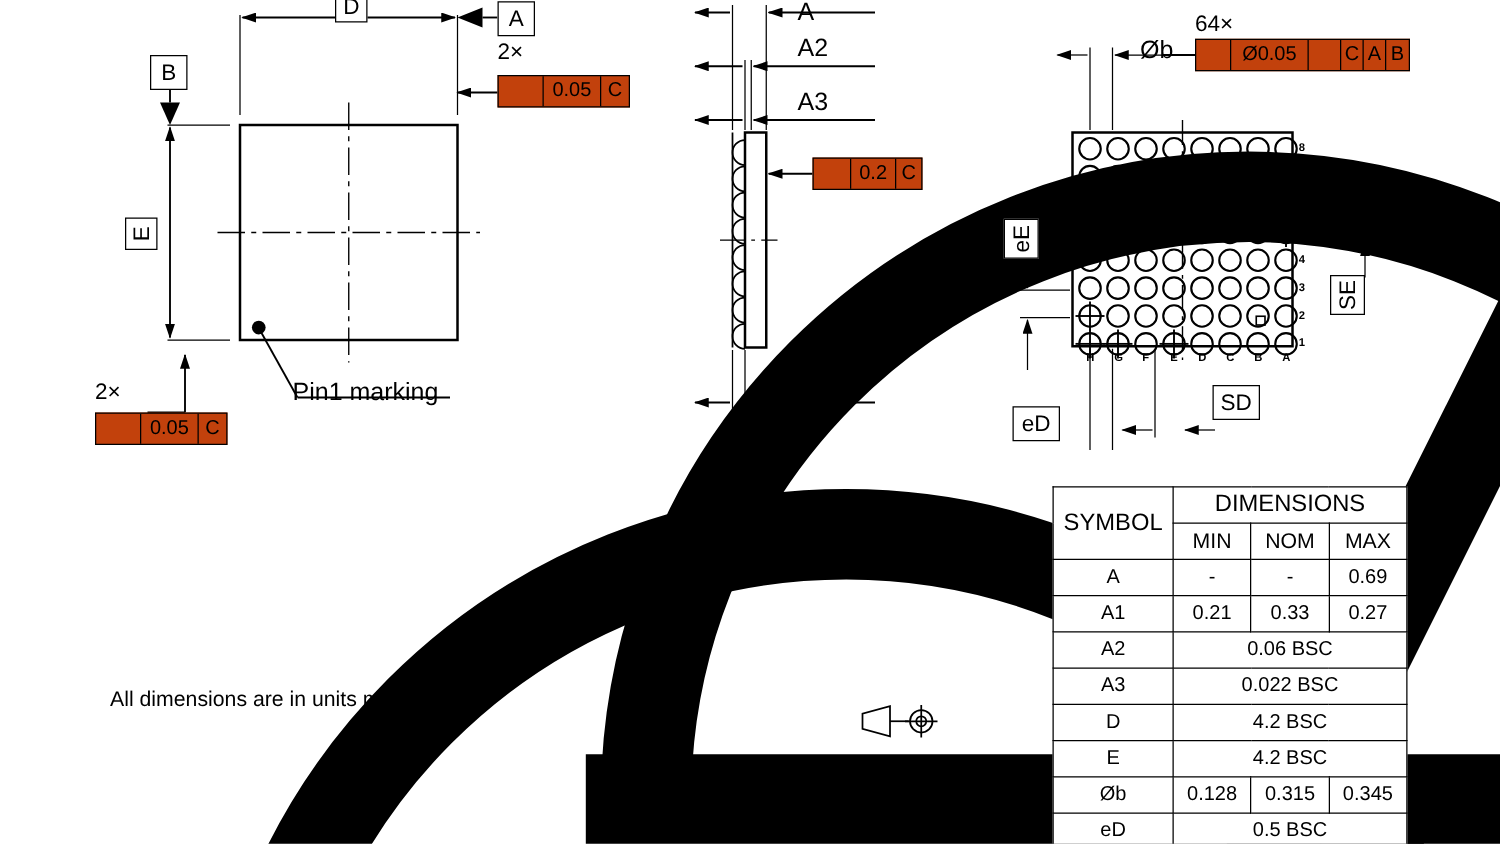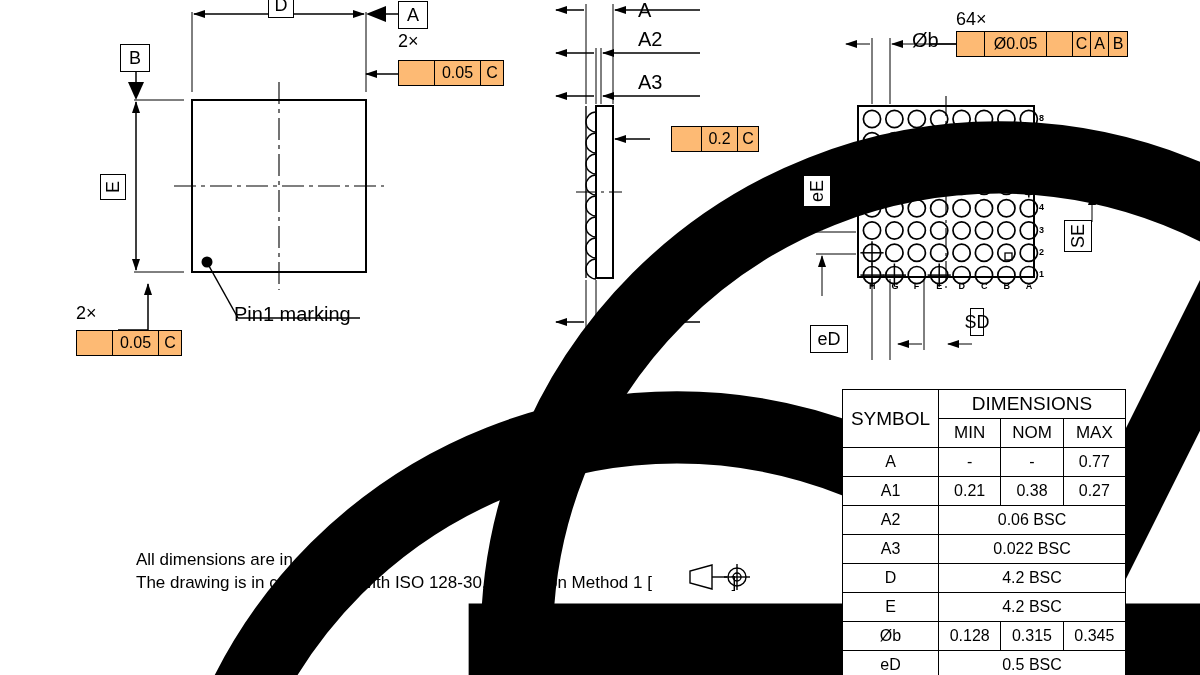--- a/index.html
+++ b/index.html
@@ -16,32 +16,32 @@
   .lbl-md{font-size:18px;}
   .lbl-xs{font-size:9px;}
 
   
   .boxed{
     position:absolute;border:1.4px solid #000;background:#fff;
     display:flex;align-items:center;justify-content:center;
     font-size:18px;line-height:1;box-sizing:border-box;
   }
   .fcf{
-    position:absolute;border:1.4px solid #000;background:#fdba74;
+    position:absolute;border:1.4px solid #000;background:#c2410c;
     display:flex;align-items:stretch;box-sizing:border-box;height:26px;
   }
   .fcf>div{
     border-right:1.4px solid #000;display:flex;align-items:center;
     justify-content:center;padding:0 4px;font-size:16px;box-sizing:border-box;
   }
   .fcf>div:last-child{border-right:none;}
 
   
   .notes{position:absolute;left:88px;top:548px;font-size:17px;line-height:23px;}
-  .notes div{white-space:nowrap;margin-left:48px;}
+  .notes div{white-space:nowrap;}
 
   
   .dimtable{
     position:absolute;left:842px;top:389px;width:284px;
     border-collapse:collapse;background:#fff;
   }
   .dimtable td,.dimtable th{
     border:1.6px solid #000;text-align:center;font-weight:normal;
     font-size:16px;padding:0;height:29px;box-sizing:border-box;
   }
@@ -331,21 +331,21 @@
     <div style="width:22px;">C</div>
   </div>
 
   <div class="lbl lbl-lg" style="left:234px;top:304px;">Pin1 marking</div>
 
   <div class="lbl lbl-lg" style="left:638px;top:0px;">A</div>
   <div class="lbl lbl-lg" style="left:638px;top:29px;">A2</div>
   <div class="lbl lbl-lg" style="left:638px;top:72px;">A3</div>
   <div class="lbl lbl-lg" style="left:634px;top:298px;">A1</div>
 
-  <div class="fcf" style="left:650px;top:126px;margin-left:21px;">
+  <div class="fcf" style="left:650px;top:126px;">
     <div style="width:30px;">
       <svg width="18" height="16" viewBox="0 0 18 16">
           <line x1="3" y1="14" x2="9" y2="2" stroke="#000" stroke-width="1.6"></line>
           <line x1="10" y1="14" x2="16" y2="2" stroke="#000" stroke-width="1.6"></line>
         </svg>
     </div>
     <div style="width:36px;">0.2</div>
     <div style="width:20px;">C</div>
   </div>
 
@@ -368,21 +368,21 @@
         </svg>
     </div>
     <div style="width:18px;">C</div>
     <div style="width:18px;">A</div>
     <div style="width:18px;">B</div>
   </div>
 
   <div class="boxed" style="left:801px;top:177px;width:32px;height:28px;transform:rotate(-90deg);">eE</div>
   <div class="boxed" style="left:810px;top:325px;width:38px;height:28px;">eD</div>
   <div class="boxed" style="left:1062px;top:222px;width:32px;height:28px;transform:rotate(-90deg);">SE</div>
-  <div class="boxed" style="left:970px;top:308px;width:14px;height:28px;">SD</div>
+  <div class="boxed" style="left:970px;top:308px;width:38px;height:28px;">SD</div>
 
   <div id="col-labels">
       <div class="lbl lbl-xs" style="left: 869px; top: 282px; font-weight: bold;">H</div>
       <div class="lbl lbl-xs" style="left: 891.4px; top: 282px; font-weight: bold;">G</div>
       <div class="lbl lbl-xs" style="left: 913.8px; top: 282px; font-weight: bold;">F</div>
       <div class="lbl lbl-xs" style="left: 936.2px; top: 282px; font-weight: bold;">E</div>
       <div class="lbl lbl-xs" style="left: 958.6px; top: 282px; font-weight: bold;">D</div>
       <div class="lbl lbl-xs" style="left: 981px; top: 282px; font-weight: bold;">C</div>
       <div class="lbl lbl-xs" style="left: 1003.4px; top: 282px; font-weight: bold;">B</div>
       <div class="lbl lbl-xs" style="left: 1025.8px; top: 282px; font-weight: bold;">A</div>
@@ -393,48 +393,43 @@
       <div class="lbl lbl-xs" style="left: 1039px; top: 158.6px; font-weight: bold;">6</div>
       <div class="lbl lbl-xs" style="left: 1039px; top: 180.9px; font-weight: bold;">5</div>
       <div class="lbl lbl-xs" style="left: 1039px; top: 203.2px; font-weight: bold;">4</div>
       <div class="lbl lbl-xs" style="left: 1039px; top: 225.5px; font-weight: bold;">3</div>
       <div class="lbl lbl-xs" style="left: 1039px; top: 247.8px; font-weight: bold;">2</div>
       <div class="lbl lbl-xs" style="left: 1039px; top: 270.1px; font-weight: bold;">1</div>
     </div>
 
   <div class="notes">
     <div>All dimensions are in units mm</div>
-    <div>
-      <span>The drawing is in compliance with ISO 128-30, Projection Method 1 [</span>
-      <span style="display:inline-block;width:70px;"></span>
-      <span>]</span>
-    </div>
   </div>
 
   <table class="dimtable">
     <tbody id="dim-tbody">
         <tr>
           <th class="hdr sym" rowspan="2">SYMBOL</th>
           <th class="hdr" colspan="3">DIMENSIONS</th>
         </tr>
         <tr>
           <th class="sub">MIN</th>
           <th class="sub">NOM</th>
           <th class="sub">MAX</th>
         </tr>
         <tr>
           <td class="sym">A</td>
           <td>-</td>
           <td>-</td>
-          <td>0.77</td>
+          <td>0.69</td>
         </tr>
         <tr>
           <td class="sym">A1</td>
           <td>0.21</td>
-          <td>0.38</td>
+          <td>0.33</td>
           <td>0.27</td>
         </tr>
         <tr>
           <td class="sym">A2</td>
           <td colspan="3">0.06 BSC</td>
         </tr>
         <tr>
           <td class="sym">A3</td>
           <td colspan="3">0.022 BSC</td>
         </tr>

